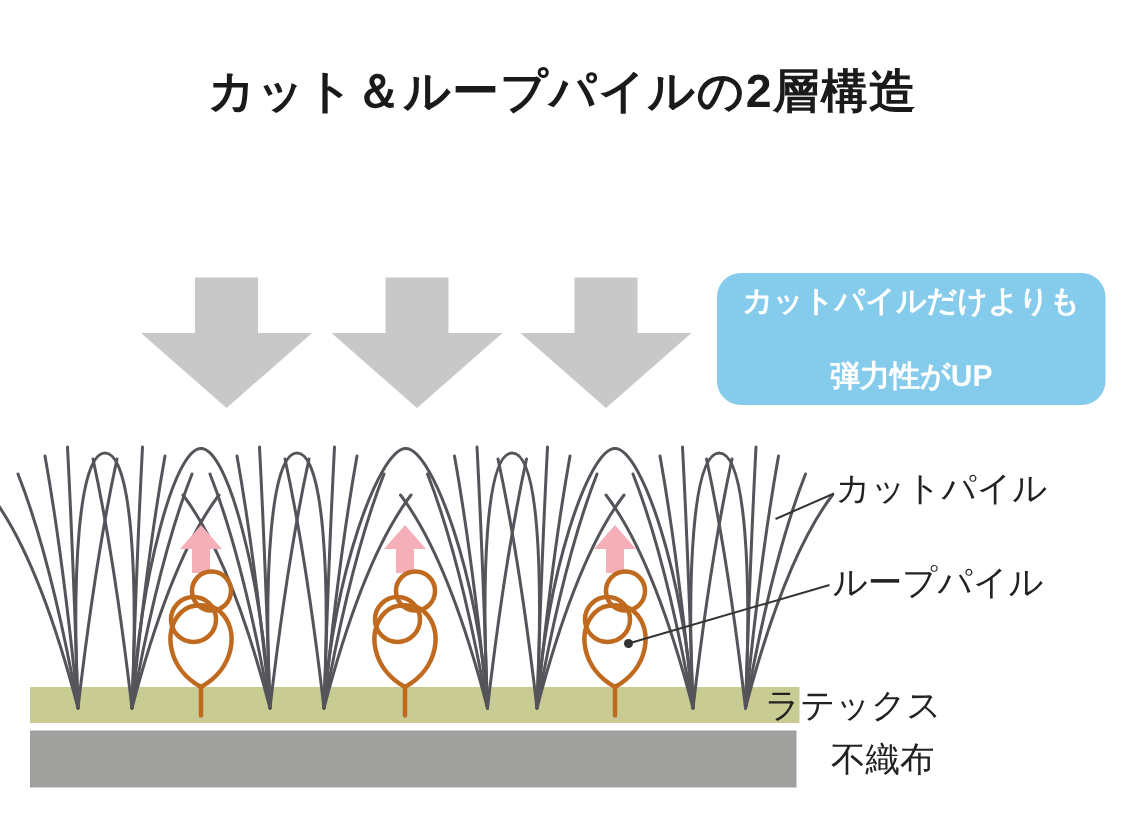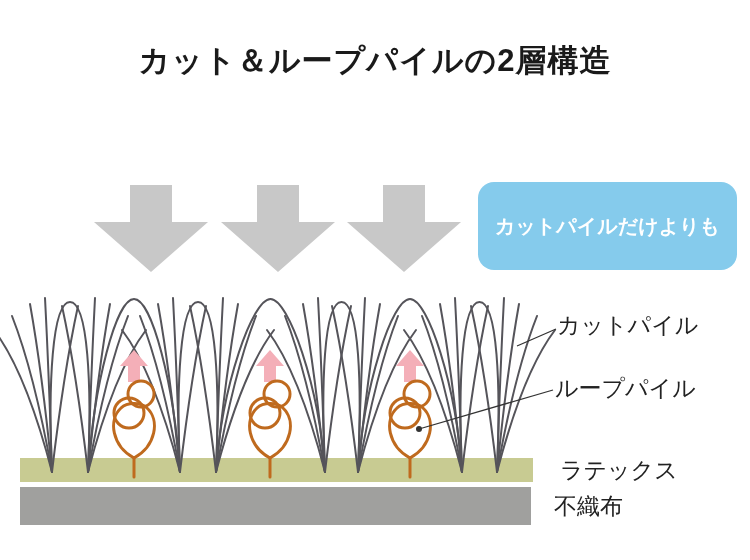--- a/index.html
+++ b/index.html
@@ -24,21 +24,21 @@
     position:absolute;left:478px;top:182px;width:259px;height:88px;
     background:var(--callout-bg);border-radius:16px;
     display:flex;flex-direction:column;justify-content:center;align-items:center;
     color:var(--callout-text);font-weight:bold;font-size:20px;line-height:30px;gap:20px;
   }
   .side-label{
     position:absolute;font-size:23px;color:var(--label);white-space:nowrap;
   }
   .lbl-cut{left:557px;top:310px;}
   .lbl-loop{left:555px;top:373px;}
-  .lbl-latex{left:560px;top:455px;}
+  .lbl-latex{left:510px;top:455px;}
   .lbl-nonwoven{left:542px;top:491px;margin-left:12px;}
 </style>
 </head>
 <body>
 
 <div class="canvas">
 
   <div class="title">カット＆ループパイルの2層構造</div>
 
   <div class="layer-bar latex-bar"></div>
@@ -126,20 +126,21 @@
       </g>
     <g id="g-pointer">
         <line x1="556" y1="329" x2="517" y2="346" stroke="#333333" stroke-width="1.3"></line>
         <line x1="553" y1="390" x2="419" y2="429" stroke="#333333" stroke-width="1.3"></line>
         <circle cx="419" cy="429" r="3" fill="#333333"></circle>
       </g>
   </svg>
 
   <div class="callout">
     <div>カットパイルだけよりも</div>
+    <div>弾力性がUP</div>
   </div>
 
   <div class="side-label lbl-cut">カットパイル</div>
   <div class="side-label lbl-loop">ループパイル</div>
   <div class="side-label lbl-latex">ラテックス</div>
   <div class="side-label lbl-nonwoven">不織布</div>
 
 </div>
 
 </body></html>

